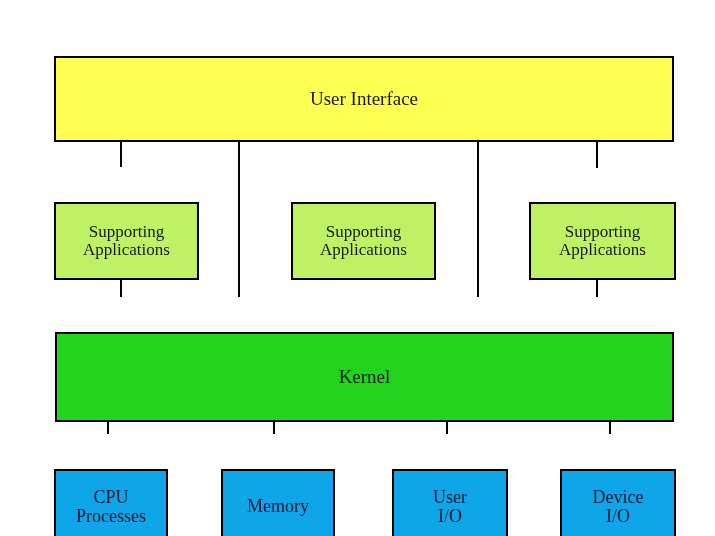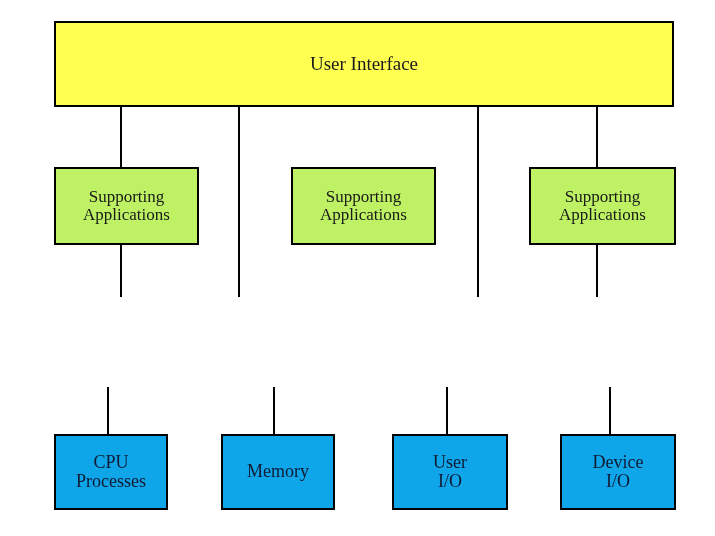--- a/index.html
+++ b/index.html
@@ -22,20 +22,21 @@
     position: absolute;
     box-sizing: border-box;
     border: 2px solid #000000;
     display: flex;
     align-items: center;
     justify-content: center;
     text-align: center;
     color: #1a1a1a;
     line-height: 1.08;
     z-index: 3;
+    margin-top: 35px;
   }
   .node .label {
     display: block;
     width: 100%;
     white-space: pre-line;
   }
 
   
   #node-user-interface {
     left: 54px;
@@ -118,20 +119,23 @@
   </div>
   <div class="node node-support" id="node-support-2">
     <span class="label">Supporting
 Applications</span>
   </div>
   <div class="node node-support" id="node-support-3">
     <span class="label">Supporting
 Applications</span>
   </div>
 
+  <div class="node" id="node-kernel">
+    <span class="label">Kernel</span>
+  </div>
 
   <div class="node node-resource" id="node-resource-1">
     <span class="label">CPU
 Processes</span>
   </div>
   <div class="node node-resource" id="node-resource-2">
     <span class="label">Memory</span>
   </div>
   <div class="node node-resource" id="node-resource-3">
     <span class="label">User

